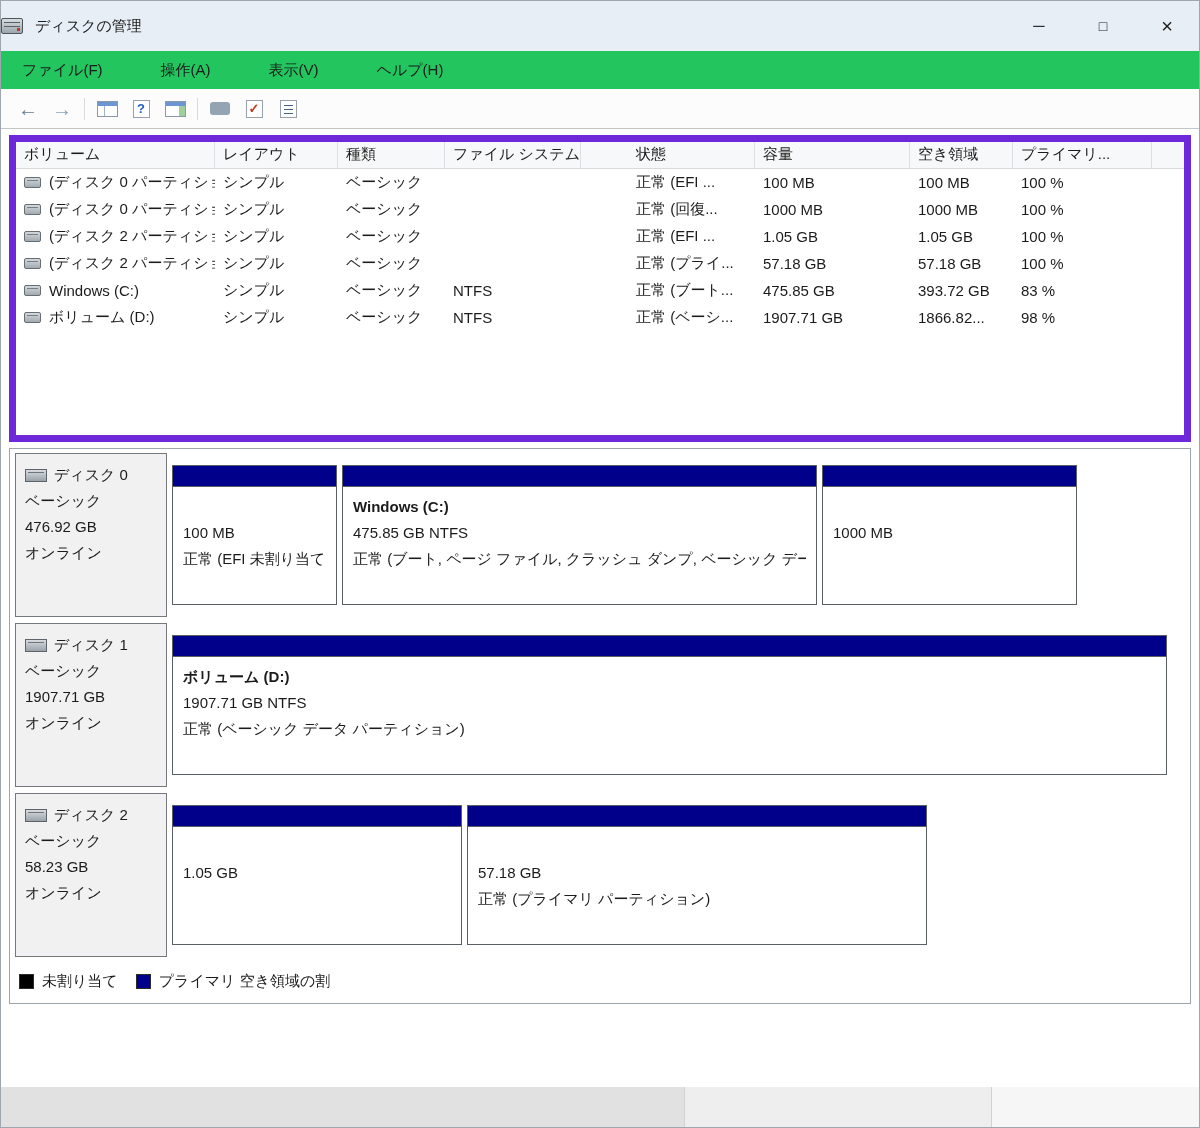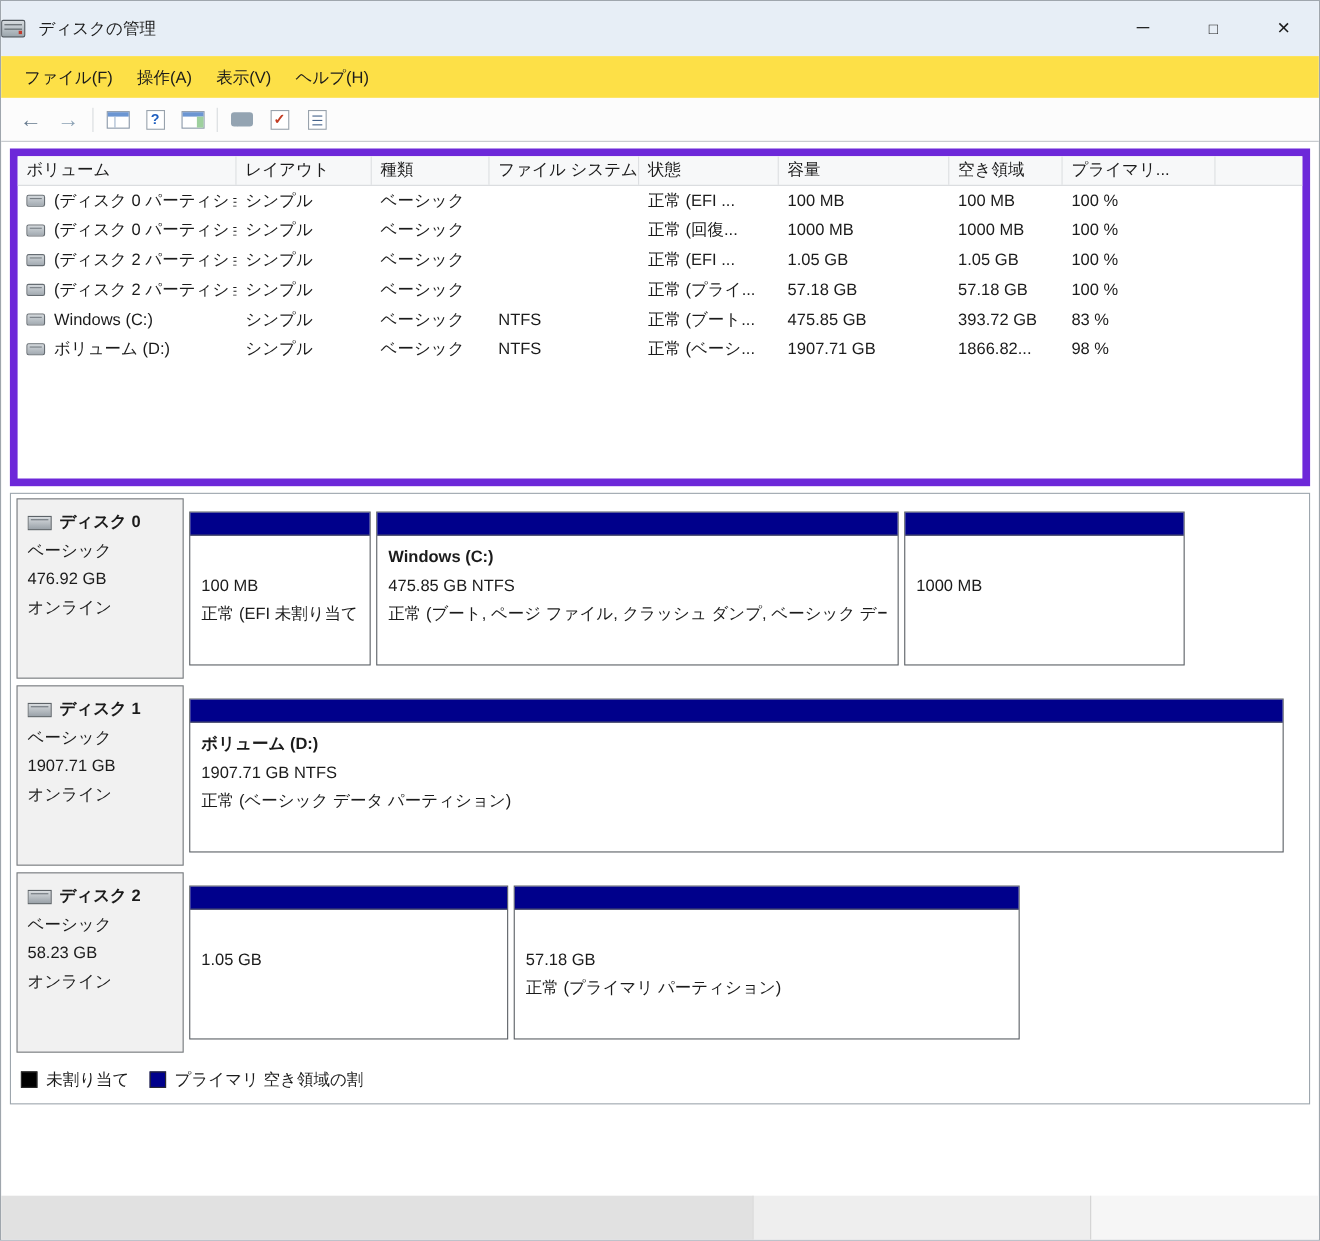--- a/index.html
+++ b/index.html
@@ -12,21 +12,21 @@
   .app-icon { width:22px; height:16px; position:relative; background:linear-gradient(#d7dce0,#9ca6ad); border:1px solid #4e555b; border-radius:2px; }
   .app-icon::before { content:""; position:absolute; left:2px; right:2px; top:3px; height:1px; background:#5a6166; box-shadow:0 4px 0 #5a6166; }
   .app-icon::after { content:""; position:absolute; right:2px; bottom:2px; width:3px; height:3px; background:#c0392b; }
   .title-text { margin-left:12px; font-size:15px; }
   .win-controls { margin-left:auto; display:flex; height:100%; }
   .win-btn { width:64px; height:100%; display:flex; align-items:center; justify-content:center; background:transparent; border:none; font-size:16px; color:#1b1b1b; font-family:inherit; }
   .win-btn.max { font-size:14px; }
   .win-btn.close { font-size:20px; }
 
   
-  .menubar { height:38px; background:#fde047; display:flex; align-items:center; padding-left:10px; }
+  .menubar { height:38px; background:#22c55e; display:flex; align-items:center; padding-left:10px;gap:36px; }
   .menu-item { padding:5px 11px; font-size:15px; }
 
   
   .toolbar { height:40px; background:#fcfcfc; display:flex; align-items:center; padding-left:10px; border-bottom:1px solid #c2c6ca; }
   .tool-btn { width:34px; height:30px; display:flex; align-items:center; justify-content:center; background:transparent; border:none; }
   .arrow-glyph { font-size:20px; font-weight:bold; color:#64788c; line-height:1; }
   .arrow-glyph.fwd { color:#8aa0b4; }
   .tb-sep { width:1px; height:22px; background:#d8dbde; margin:0 5px; }
   .mini-win { width:21px; height:16px; border:1px solid #8a98a8; background:#fff; position:relative; }
   .mini-win::before { content:""; position:absolute; top:0; left:0; right:0; height:4px; background:#6c96d2; }
@@ -38,34 +38,34 @@
   .callout { width:20px; height:13px; background:#94a4b2; border-radius:3px; position:relative; }
   .callout::after { content:""; position:absolute; left:4px; bottom:-4px; border:4px solid transparent; border-top-color:#94a4b2; border-left-width:2px; border-right-width:2px; }
   .props { width:17px; height:18px; border:1px solid #98a2ac; background:#fff; position:relative; }
   .props::before { content:""; position:absolute; left:3px; right:3px; top:4px; height:1px; background:#44628a; box-shadow:0 4px 0 #44628a, 0 8px 0 #44628a; }
 
   
   .listview { margin:6px 8px 0; height:307px; border:7px solid #6d28d9; background:#fff; overflow:hidden; }
   .thead { display:flex; height:27px; background:#f7f8f9; border-bottom:1px solid #d7dadd; }
   .th { font-size:15px; padding:3px 8px; border-right:1px solid #dddfe2; white-space:nowrap; overflow:hidden; flex:none; }
   .c0{width:199px;} .c1{width:123px;} .c2{width:107px;} .c3{width:136px;}
-  .c4{width:127px;} .c5{width:155px;} .c6{width:103px;} .c7{width:139px;}
+  .c4{width:127px;margin-left:47px;} .c5{width:155px;} .c6{width:103px;} .c7{width:139px;}
   .th-fill { flex:1; border-right:none; }
   .trow { display:flex; height:27px; align-items:center; }
   .td { font-size:15px; padding:0 8px; white-space:nowrap; overflow:hidden; flex:none; }
   .td.vol { display:flex; align-items:center; }
   .vol-icon { width:17px; height:11px; flex:none; background:linear-gradient(#d3d8dc,#a3abb2); border:1px solid #666d73; border-radius:2px; margin-right:8px; position:relative; }
   .vol-icon::after { content:""; position:absolute; left:2px; top:2px; right:2px; height:1px; background:#777e84; }
 
   
   .graphview { margin:6px 8px 0; height:556px; border:1px solid #9da6ad; background:#fff; padding:4px 5px; overflow:hidden; }
   .disk-row { display:flex; height:164px; margin-bottom:6px; }
   .disk-left { width:152px; flex:none; border:1px solid #75797d; background:#f1f1f1; padding:8px 9px; }
   .dline { font-size:15px; line-height:26px; white-space:nowrap; overflow:hidden; }
-  .disk-name { font-weight:bold; display:flex; align-items:center; gap:7px; }
+  .disk-name { font-weight:normal; display:flex; align-items:center; gap:7px; }
   .disk-icon { width:22px; height:13px; flex:none; background:linear-gradient(#d8dcdf,#9aa2a9); border:1px solid #5d6368; position:relative; }
   .disk-icon::after { content:""; position:absolute; left:2px; top:2px; right:2px; height:1px; background:#6d747a; }
   .parts { display:flex; margin-left:5px; gap:5px; }
   .part { flex:none; margin-top:12px; height:140px; border:1px solid #5a5f64; background:#fff; display:flex; flex-direction:column; }
   .part-band { height:21px; flex:none; background:#00008b; border-bottom:1px solid #5a5f64; }
   .part-body { padding:7px 10px 0; overflow:hidden; }
   .pline { font-size:15px; line-height:26px; height:26px; white-space:nowrap; overflow:hidden; }
   .pline.pname { font-weight:bold; }
 
   

